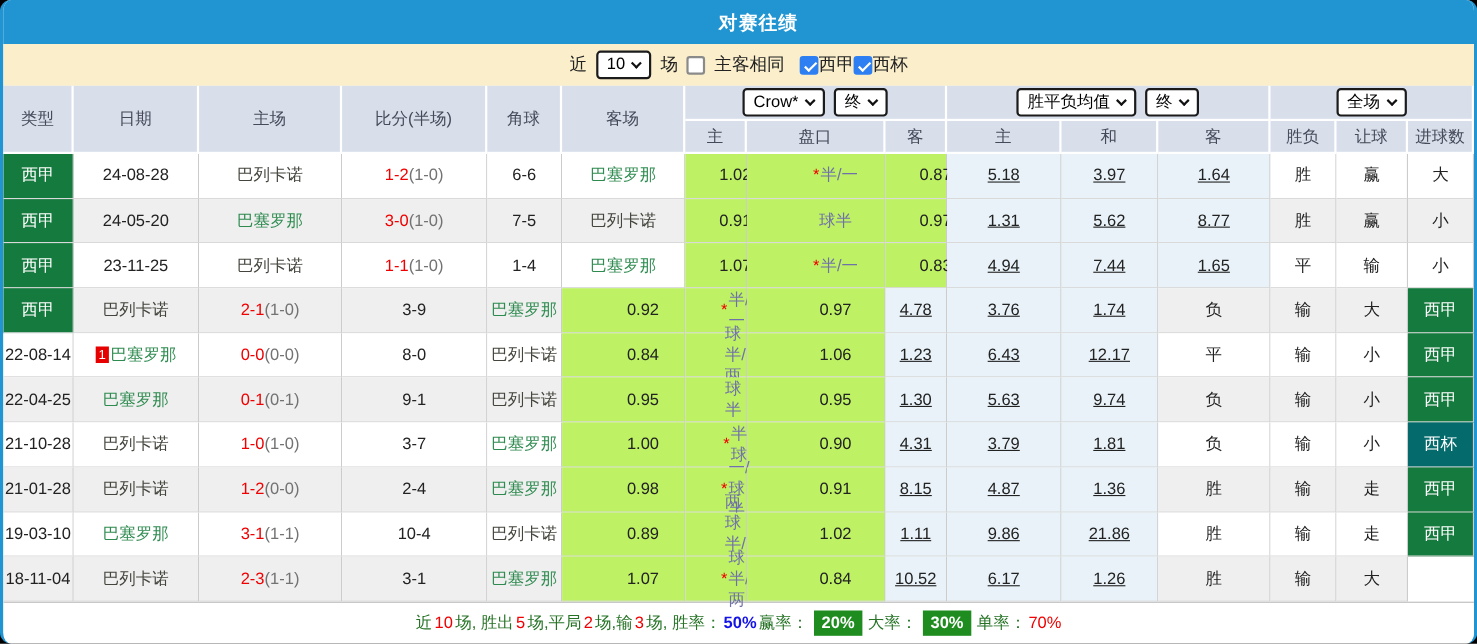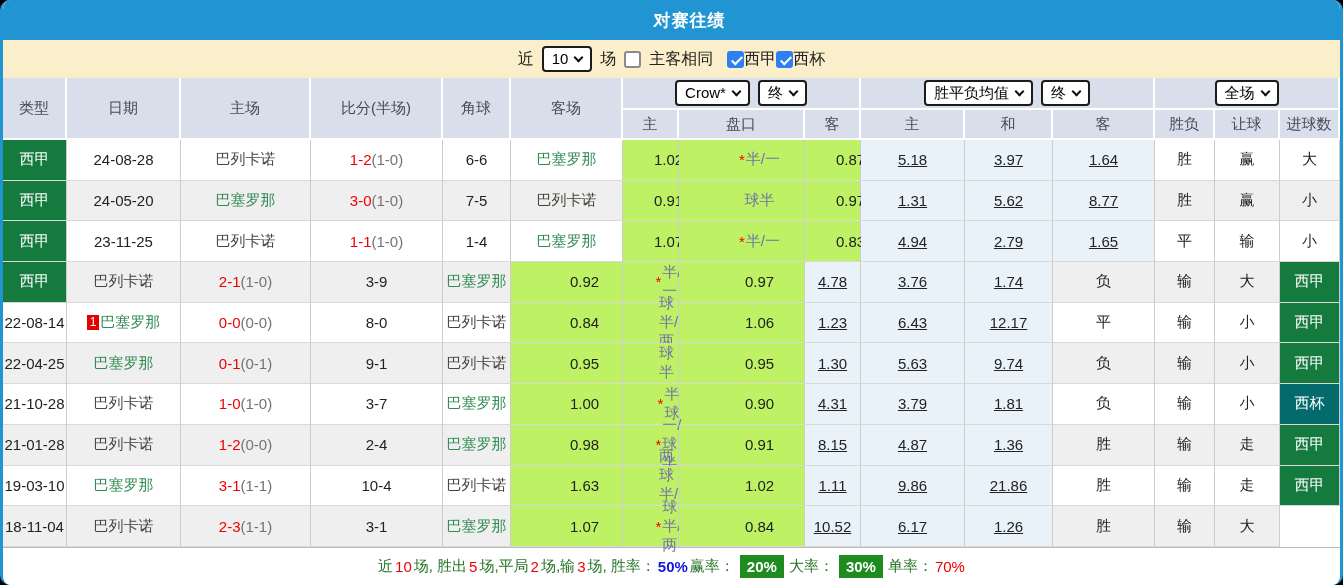--- a/index.html
+++ b/index.html
@@ -173,21 +173,21 @@
       <div class="cell stripe0">
         <span class="team-green">巴塞罗那</span>
       </div>
       <div class="cell cream">1.07</div>
       <div class="cell cream">
         <span class="hc-star">*</span>
         <span class="hc-text">半/一</span>
       </div>
       <div class="cell cream">0.83</div>
       <div class="cell lblue">4.94</div>
-      <div class="cell lblue avg-draw">2.79</div>
+      <div class="cell lblue avg-draw">7.44</div>
       <div class="cell lblue">1.65</div>
       <div class="cell stripe0 c-blue">平</div>
       <div class="cell stripe0 c-green">输</div>
       <div class="cell stripe0 c-green">小</div>
       <div class="cell type league">西甲</div>
       <div class="cell stripe1">
         <span class="team-dark">巴列卡诺</span>
       </div>
       <div class="cell stripe1">
         <span class="score-main">2-1</span>
@@ -314,21 +314,21 @@
         <span class="team-green">巴塞罗那</span>
       </div>
       <div class="cell stripe0">
         <span class="score-main">3-1</span>
         <span class="score-half">(1-1)</span>
       </div>
       <div class="cell stripe0">10-4</div>
       <div class="cell stripe0">
         <span class="team-dark">巴列卡诺</span>
       </div>
-      <div class="cell cream">1.63</div>
+      <div class="cell cream">0.89</div>
       <div class="cell cream">
         <span class="hc-text">两球半/三</span>
       </div>
       <div class="cell cream">1.02</div>
       <div class="cell lblue">1.11</div>
       <div class="cell lblue avg-draw">9.86</div>
       <div class="cell lblue">21.86</div>
       <div class="cell stripe0 c-red">胜</div>
       <div class="cell stripe0 c-green">输</div>
       <div class="cell stripe0 c-blue">走</div>

